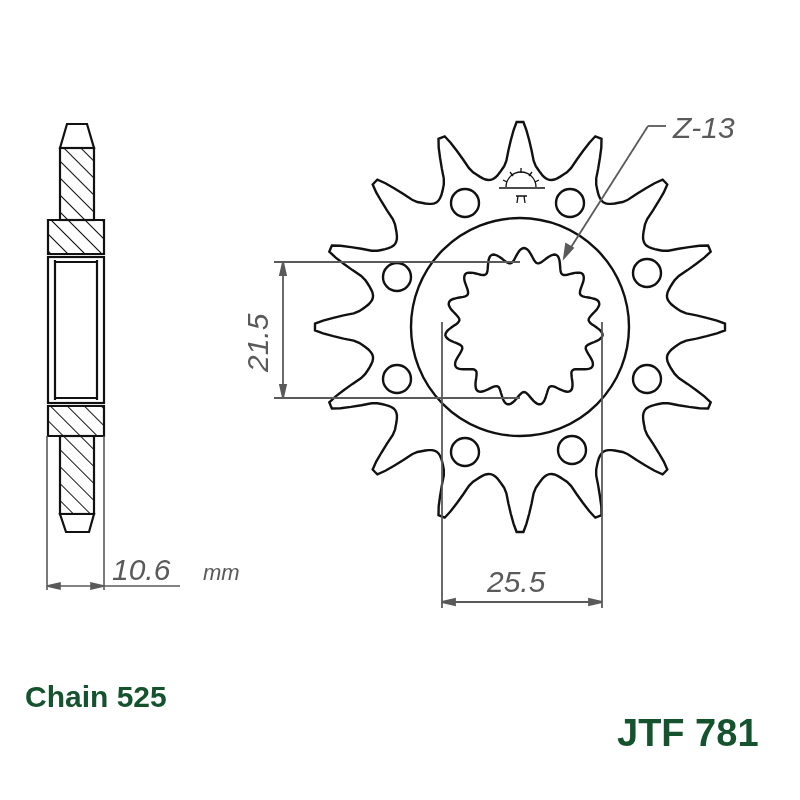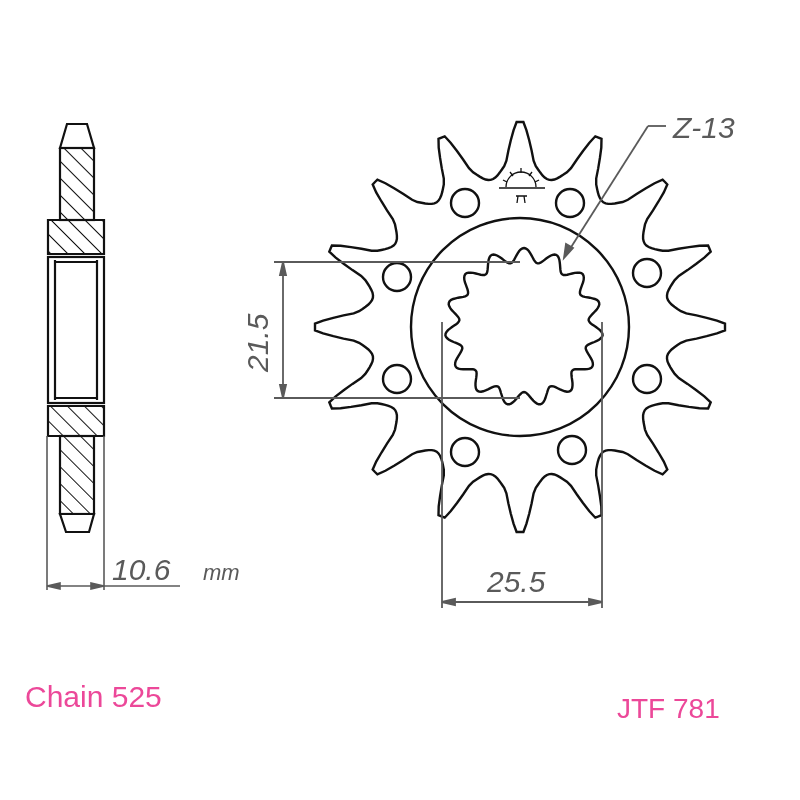--- a/index.html
+++ b/index.html
@@ -1,21 +1,21 @@
 <!DOCTYPE html>
 <html><head>
 <meta charset="utf-8">
 <style>
   html, body { margin: 0; padding: 0; background: #ffffff; }
   body { width: 800px; height: 800px; position: relative; overflow: hidden; font-family: "Liberation Sans", sans-serif; }
   #drawing { position: absolute; left: 0; top: 0; }
   .dim-text { font-family: "Liberation Sans", sans-serif; font-style: italic; fill: #5a5a5a; }
-  .label { position: absolute; font-family: "Liberation Sans", sans-serif; font-weight: normal; color: #ec4899; font-size: 30px; letter-spacing: 0px; }
+  .label { position: absolute; font-family: "Liberation Sans", sans-serif; font-weight: bold; color: #14532d; font-size: 30px; letter-spacing: 0px; }
   .label-chain { left: 25px; top: 680px; }
-  .label-part { left: 617px; top: 693px; font-size: 28px; }
+  .label-part { left: 617px; top: 712px; font-size: 38px; }
 </style>
 </head>
 <body>
 
 <svg id="drawing" width="800" height="800" viewBox="0 0 800 800" xmlns="http://www.w3.org/2000/svg">
   <defs>
     <pattern id="hatch" patternUnits="userSpaceOnUse" width="12" height="12" patternTransform="rotate(-45)">
       <line x1="0" y1="0" x2="0" y2="12" stroke="#111" stroke-width="2"></line>
     </pattern>
   </defs>

